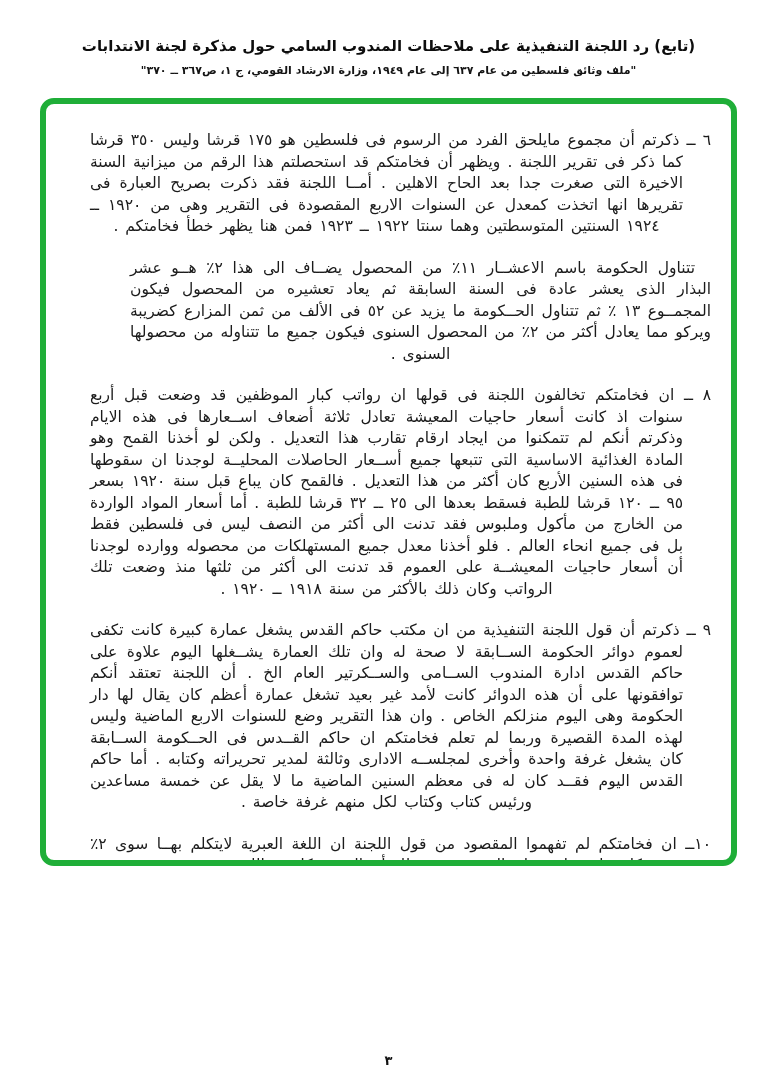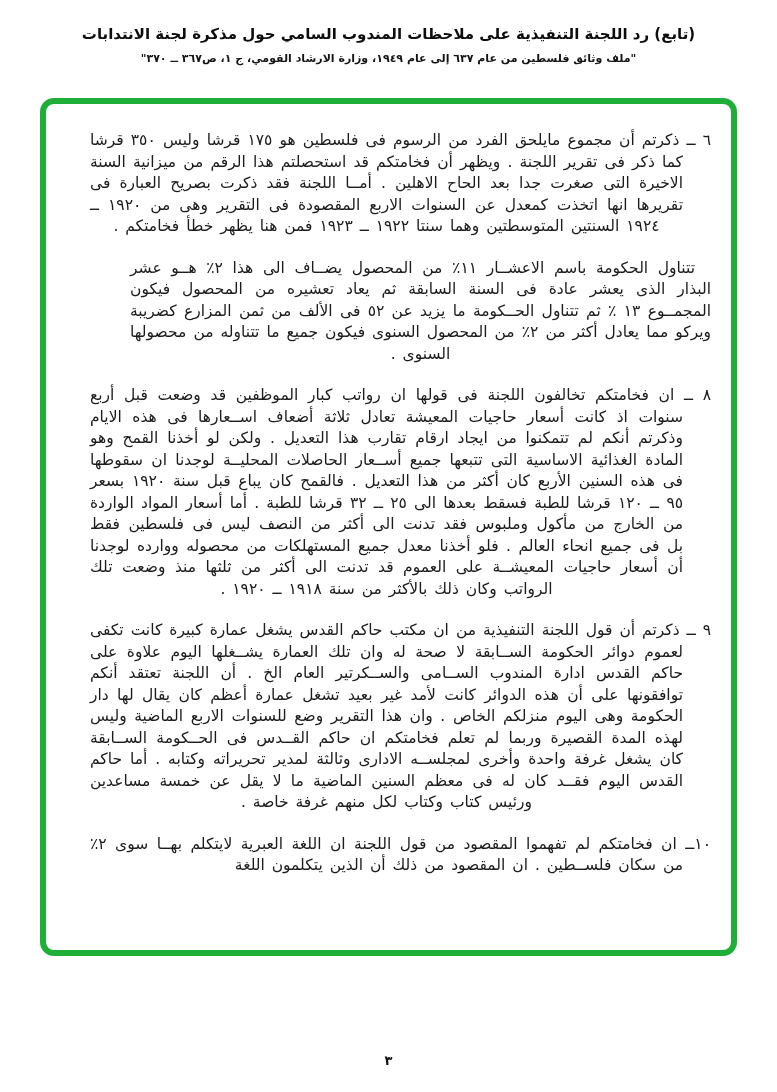--- a/index.html
+++ b/index.html
@@ -11,42 +11,42 @@
     width: 777px;
     height: 1092px;
     position: relative;
     font-family: "DejaVu Sans", sans-serif;
     color: #191919;
     overflow: hidden;
   }
   .doc-header {
     direction: rtl;
     text-align: center;
-    padding-top: 24px;
+    padding-top: 36px;
   }
   .doc-title {
     font-size: 15px;
     font-weight: bold;
     color: #0d0d0d;
     margin: 0;
     line-height: 20px;
   }
   .doc-source {
     font-size: 11px;
     font-weight: bold;
     color: #141414;
     margin-top: 8px;
     letter-spacing: 0;
   }
   .content-frame {
     position: absolute;
     left: 40px;
     top: 98px;
     width: 697px;
-    height: 858px;
+    height: 768px;
     box-sizing: border-box;
     border: 6px solid #1fae38;
     border-radius: 14px;
     padding: 26px 20px 12px 44px;
     direction: rtl;
     overflow: hidden;
     background: #ffffff;
   }
   .para {
     font-size: 15.5px;

